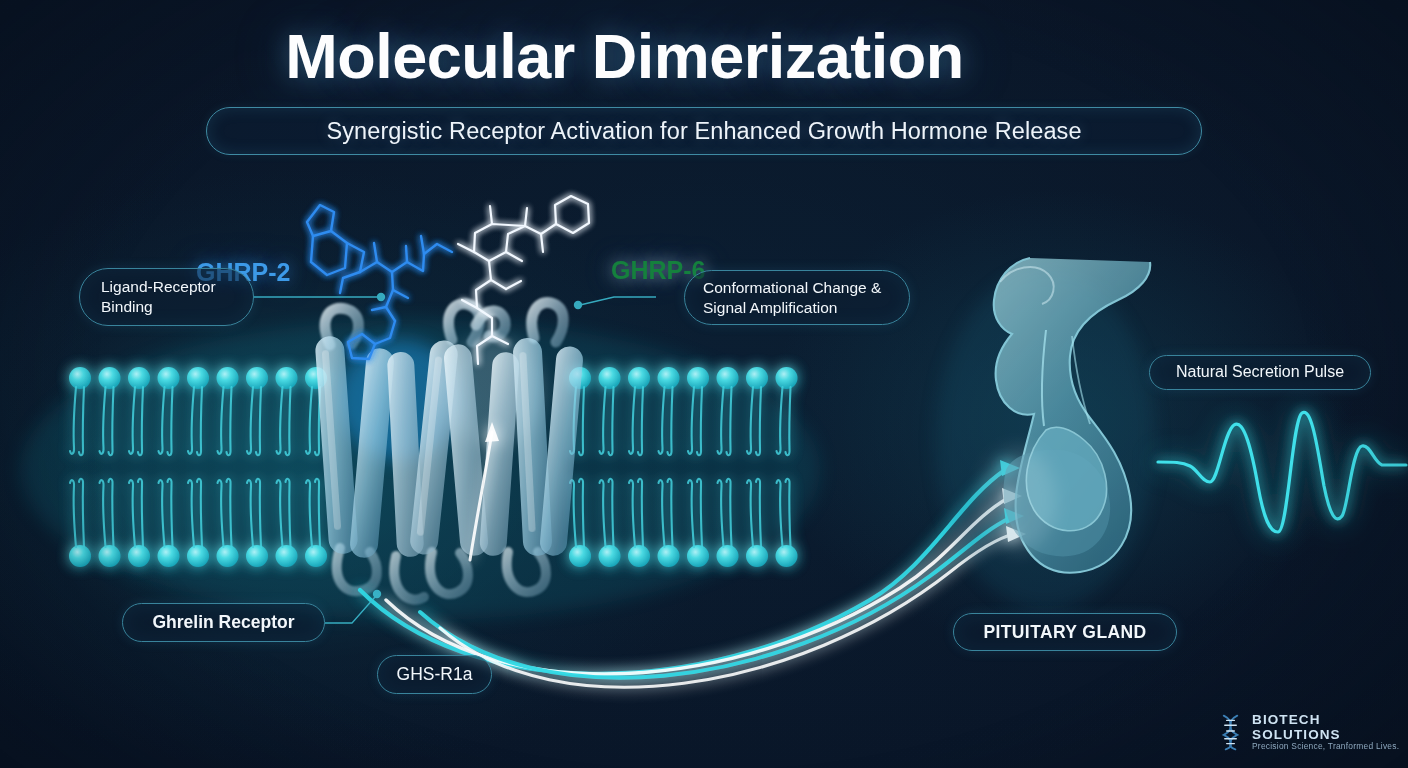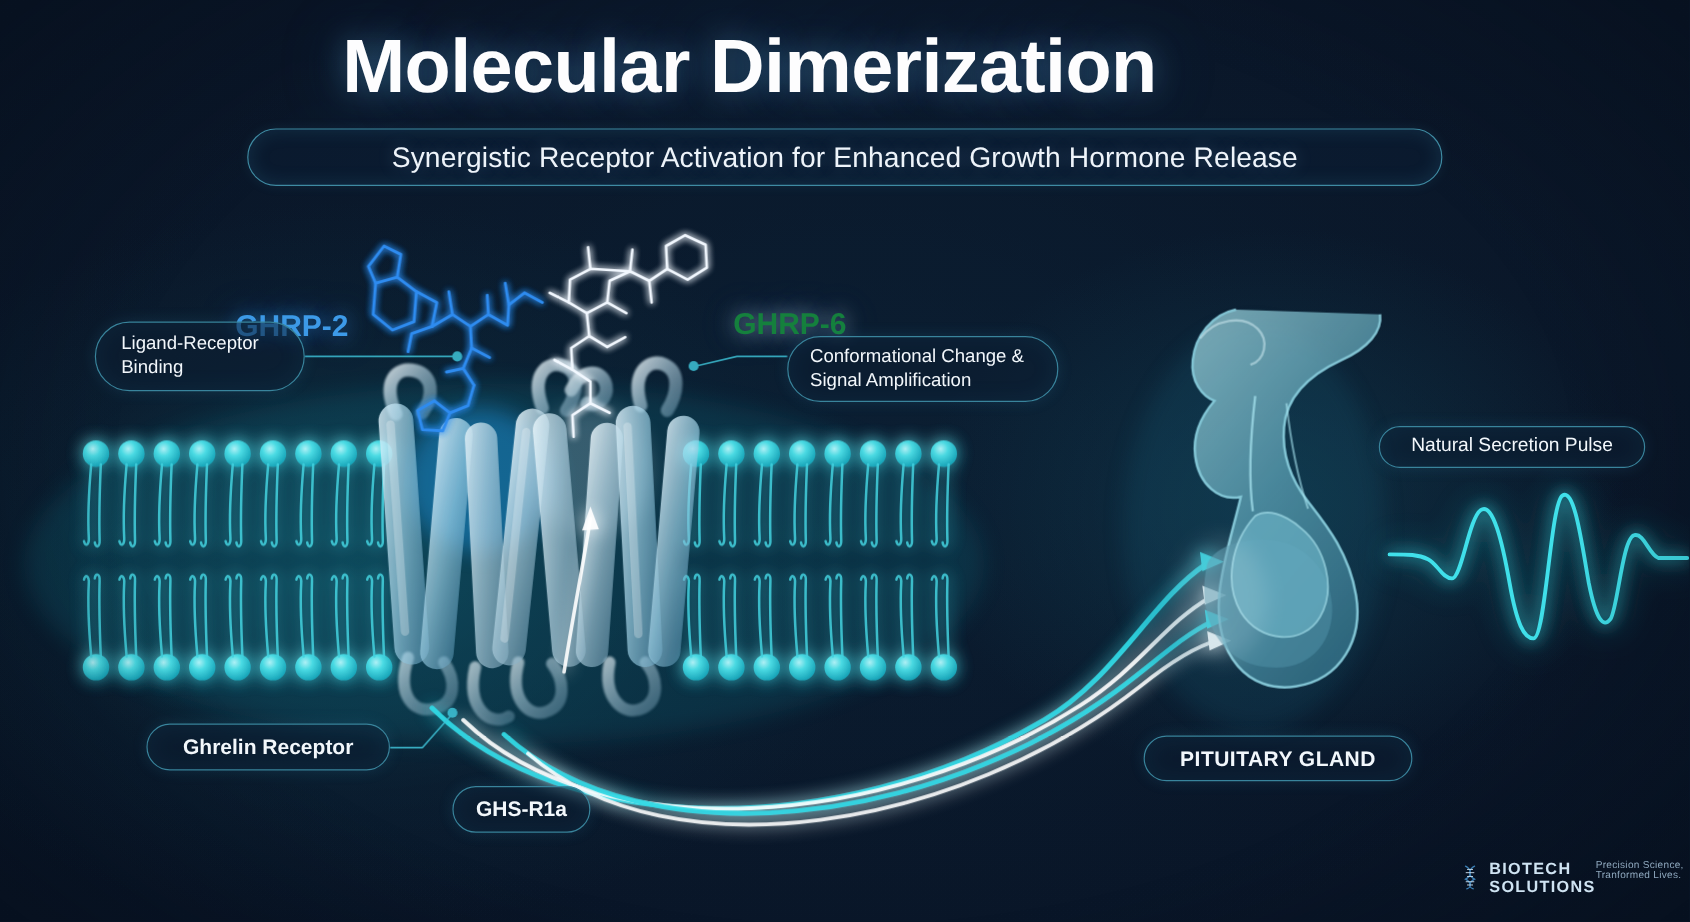--- a/index.html
+++ b/index.html
@@ -57,34 +57,34 @@
     display:flex; align-items:center; justify-content:center;
     color:#f2f7fb;
     box-shadow:0 0 12px rgba(55,150,190,.16), 0 0 20px rgba(55,150,190,.08) inset;
     text-align:center;
     line-height:1.28;
     padding:0 16px;
   }
   .pill.two-line{ text-align:left; }
 
   #pill-ligand{ left:79px; top:268px; width:175px; height:58px; justify-content:flex-start; padding-left:21px; font-size:15.5px; }
-  #pill-conf  { left:656px; top:270px; width:226px; height:55px; justify-content:flex-start; padding-left:18px; font-size:15.5px;margin-top:10px; }
+  #pill-conf  { left:684px; top:270px; width:226px; height:55px; justify-content:flex-start; padding-left:18px; font-size:15.5px; }
   #pill-secretion{ left:1149px; top:355px; width:222px; height:35px; font-size:16px; }
   #pill-ghrelin{ left:122px; top:603px; width:203px; height:39px; font-size:17.5px; font-weight:bold; }
-  #pill-ghsr1a{ left:377px; top:655px; width:115px; height:39px; font-size:17.5px; font-weight:bold; }
+  #pill-ghsr1a{ left:377px; top:655px; width:115px; height:39px; font-size:17.5px; font-weight:normal; }
   #pill-pituitary{ left:953px; top:583px; width:224px; height:38px; font-size:17.5px; font-weight:bold; letter-spacing:.4px;margin-top:30px; }
 
   
   .mol-label{ position:absolute; font-size:25px; font-weight:bold;margin-top:44px; }
   #lbl-ghrp2{ left:196px; top:214px; color:#3d9ae8; text-shadow:0 0 16px rgba(60,150,232,.65), 0 0 34px rgba(50,130,220,.4); }
   #lbl-ghrp6{ left:611px; top:212px; color:#15803d; text-shadow:0 0 16px rgba(200,230,255,.55), 0 0 34px rgba(150,200,255,.3); }
 
   
   .logo{ position:absolute; left:1218px; top:712px; display:flex; align-items:center; gap:9px; }
-  .logo-text{ display:flex; flex-direction:row; line-height:1.12; }
+  .logo-text{ display:flex; flex-direction:column; line-height:1.12; }
   .logo-name{ font-size:13.5px; font-weight:bold; color:#cfe3f2; letter-spacing:1.1px; }
   .logo-tag{ font-size:8.4px; color:#8fa9bf; letter-spacing:.25px; }
 
   svg.layer{ position:absolute; left:0; top:0; width:1408px; height:768px; pointer-events:none; }
 </style>
 </head>
 <body>
 
 <div class="stage">
 

